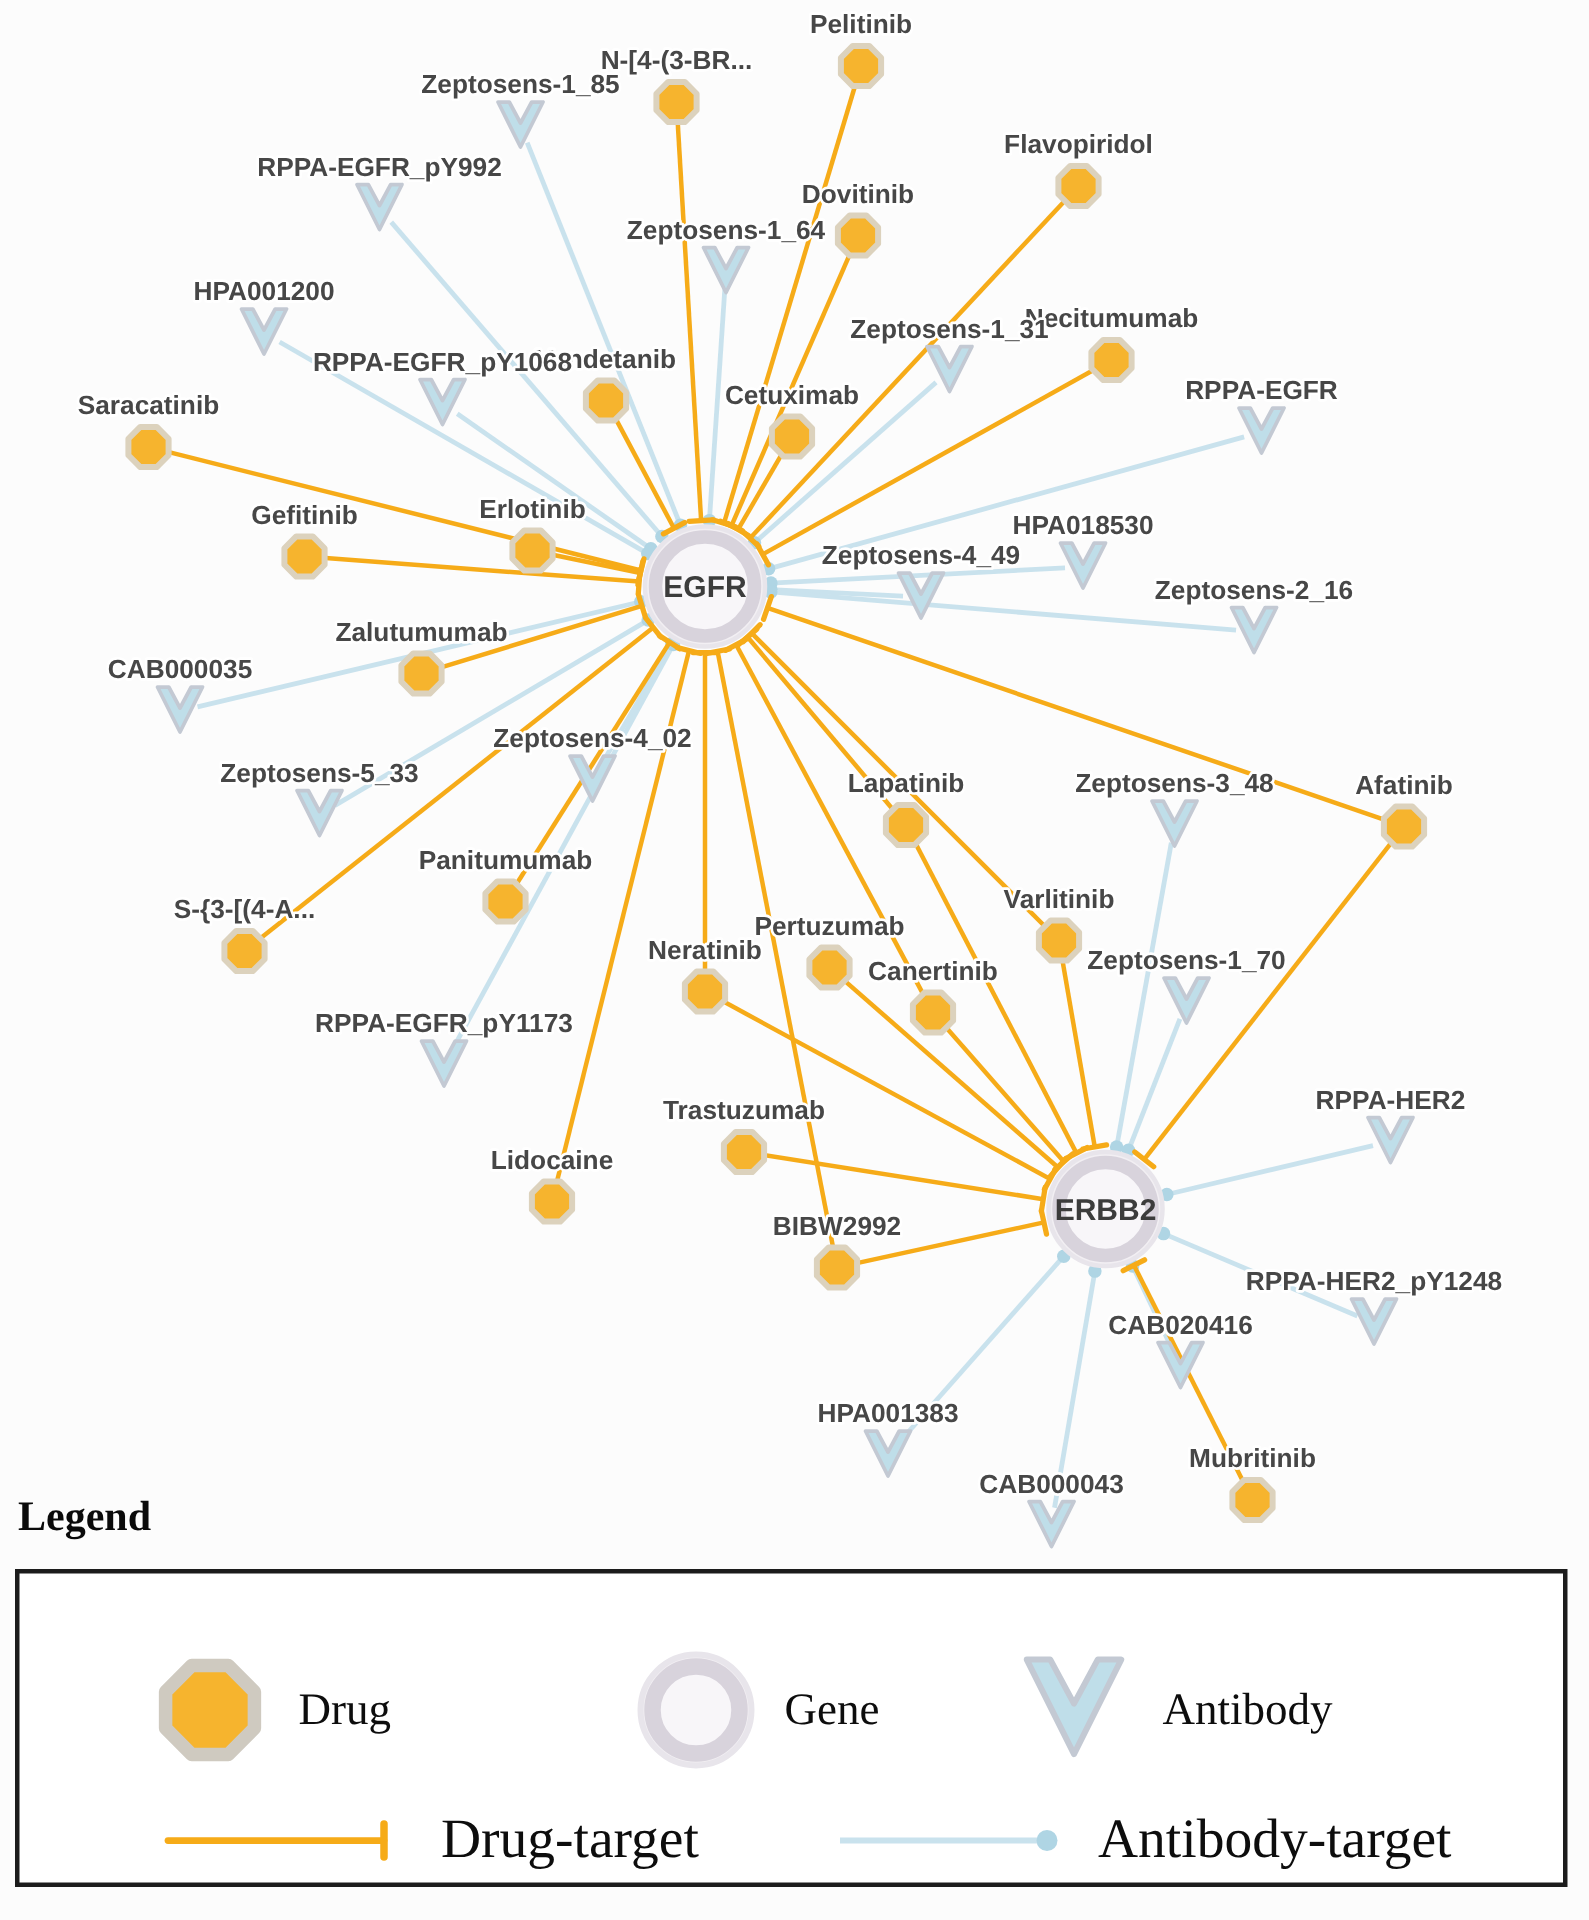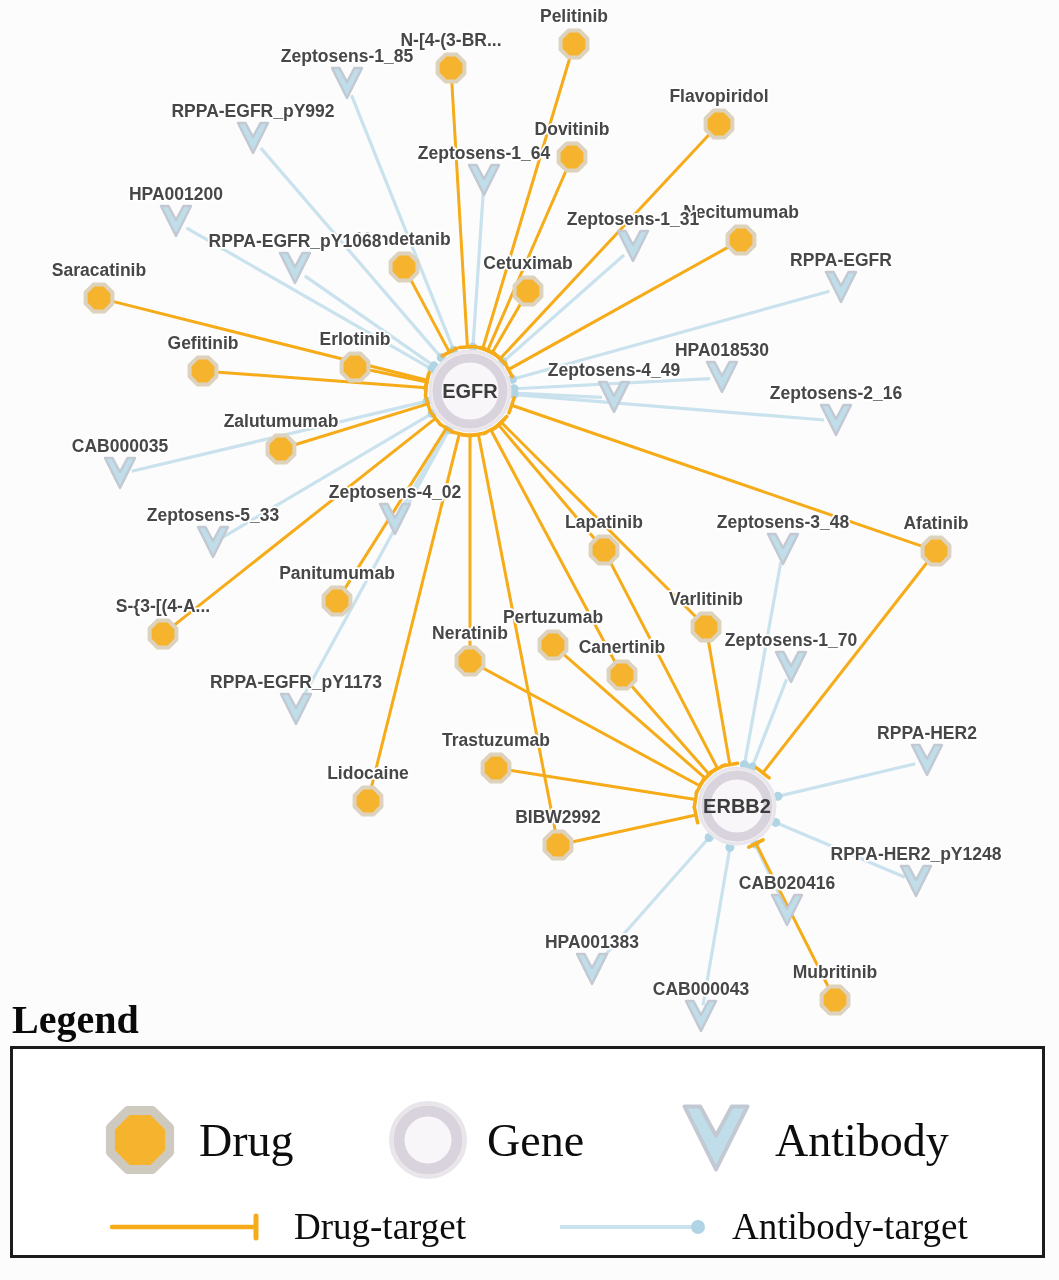--- a/index.html
+++ b/index.html
@@ -19,31 +19,31 @@
   .gene-main{fill:var(--gene-fill);stroke:var(--gene-ring);stroke-width:9;}
   .ab-node{fill:var(--antibody-fill);stroke:var(--antibody-stroke);stroke-width:2.5;stroke-linejoin:round;}
   .nlabel{font-family:"Liberation Sans",sans-serif;font-size:17.5px;font-weight:bold;
           fill:var(--label-color);text-anchor:middle;
           stroke:#FFFFFF;stroke-width:3.5px;paint-order:stroke;stroke-linejoin:round;}
   .glabel{font-family:"Liberation Sans",sans-serif;font-size:20px;font-weight:bold;
           fill:#3C3C3C;text-anchor:middle;}
 
   
   .legend-title{position:absolute;left:12px;top:996px;
-    font-family:"Liberation Serif",serif;font-weight:bold;font-size:40px;color:#0A0A0A;}
+    font-family:"Liberation Serif",serif;font-weight:bold;font-size:28px;color:#0A0A0A;}
   .legend-box{position:absolute;left:10px;top:1046px;width:1029px;height:206px;
     border:3.5px solid var(--legend-border);background:#FFFFFF;}
   .li{position:absolute;display:flex;align-items:center;gap:16px;}
   .li-drug{left:84px;top:48px;}
-  .li-gene{left:372px;top:48px;}
+  .li-gene{left:408px;top:48px;}
   .li-antibody{left:660px;top:48px;}
   .li-drugtarget{left:95px;top:156px;}
   .li-abtarget{left:543px;top:156px;text-align:right;}
   .lt{font-family:"Liberation Serif",serif;color:#0D0D0D;white-space:nowrap;}
-  .lt.big{font-size:46px;}
+  .lt.big{font-size:30px;}
   .lt.small{font-size:37px;}
   .lg-oct{fill:var(--drug-fill);stroke:#CFCAC0;stroke-width:9;stroke-linejoin:round;}
   .lg-gene-halo{fill:#F2EFF3;stroke:var(--gene-halo);stroke-width:4;}
   .lg-gene{fill:var(--gene-fill);stroke:var(--gene-ring);stroke-width:11;}
   .lg-v{fill:var(--antibody-fill);stroke:var(--antibody-stroke);stroke-width:4;stroke-linejoin:round;}
   .lg-dline{stroke:var(--drug-edge);stroke-width:4.5;stroke-linecap:round;}
   .lg-dtee{stroke:var(--drug-edge);stroke-width:5;stroke-linecap:round;}
   .lg-aline{stroke:var(--antibody-edge);stroke-width:4;}
   .lg-adot{fill:var(--antibody-edge-dot);}
 </style>

